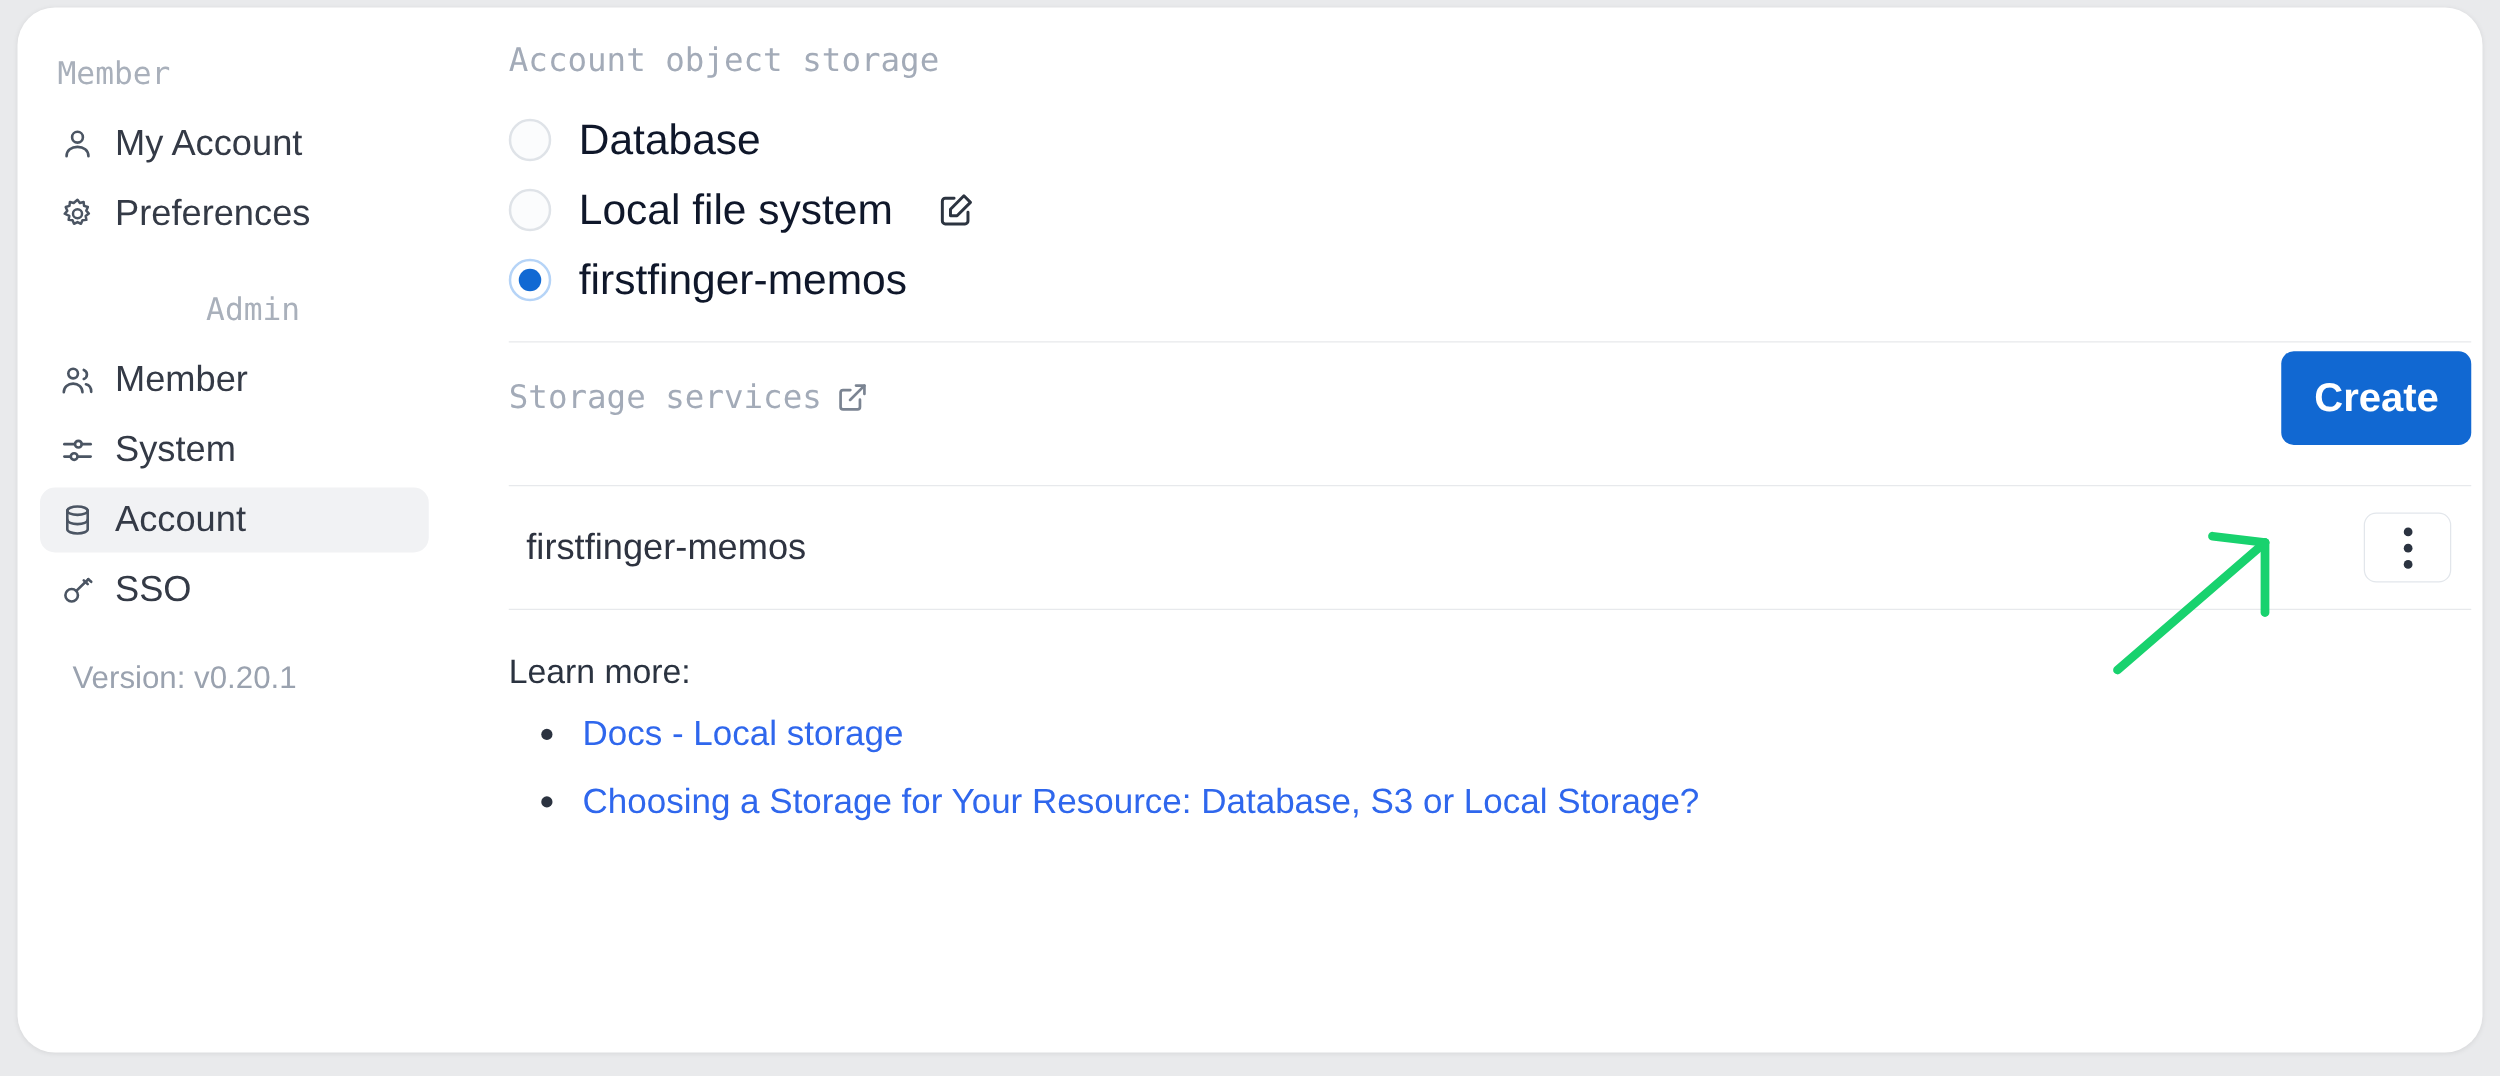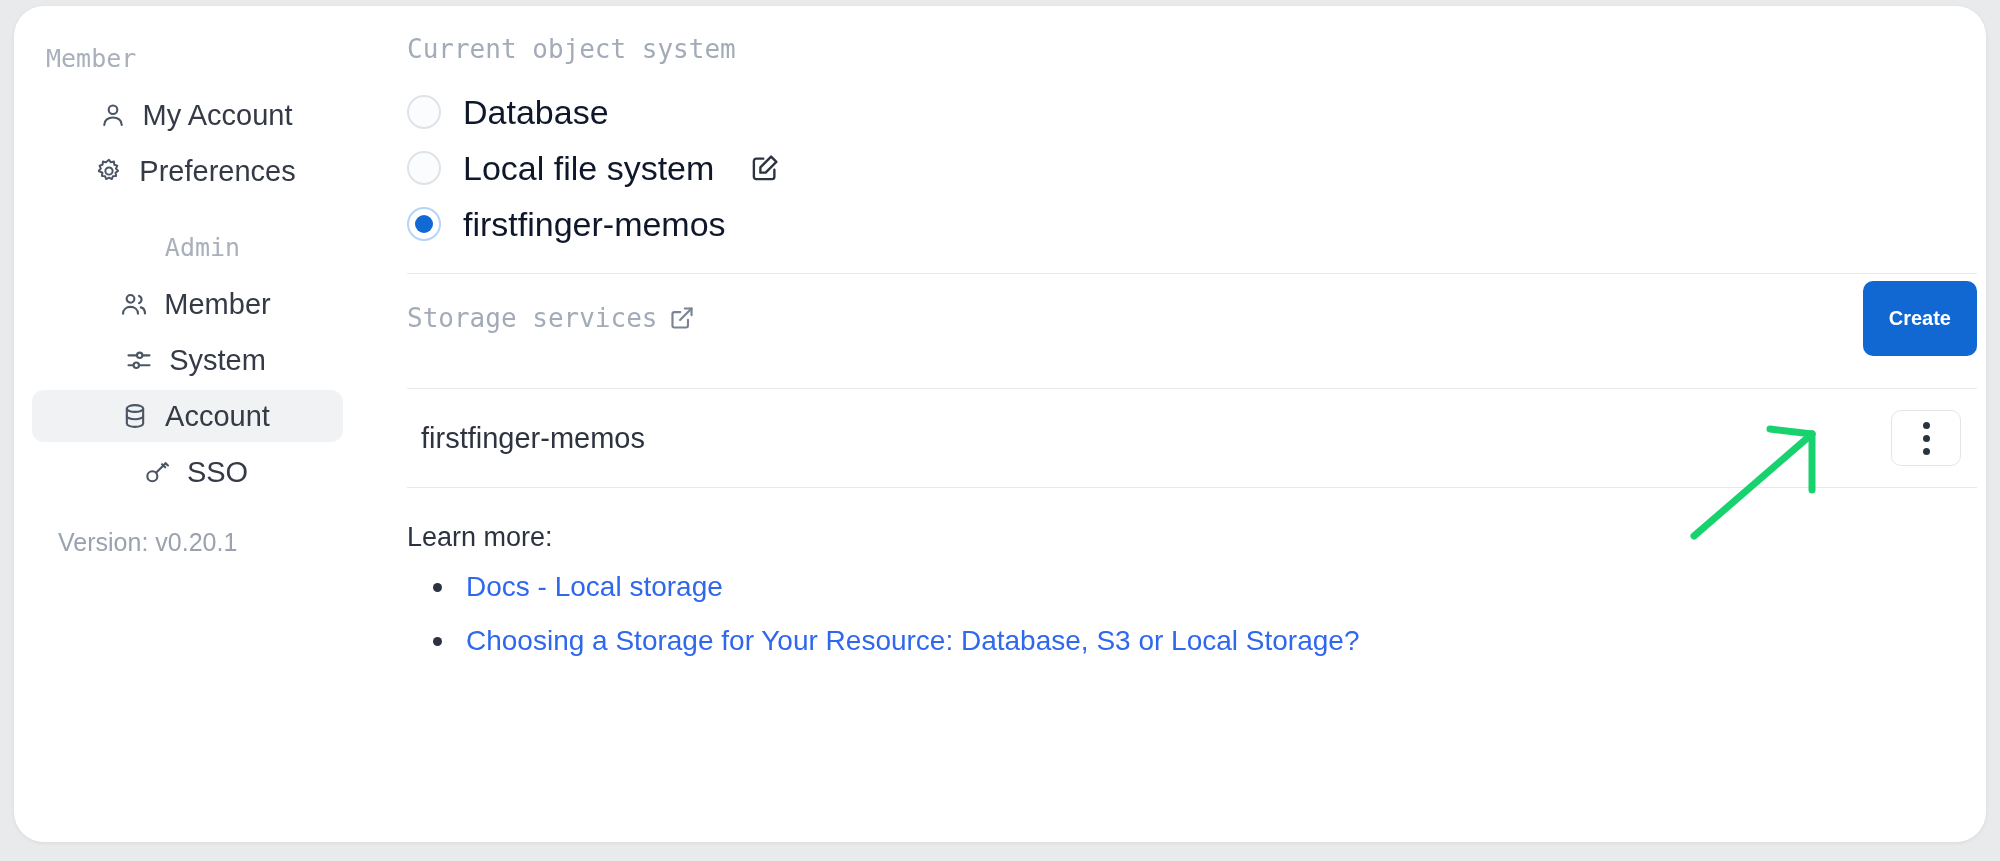--- a/index.html
+++ b/index.html
@@ -55,21 +55,20 @@
 
   .nav-item {
     display: flex;
     align-items: center;
     gap: 16px;
     height: 52px;
     margin: 0 16px 4px 18px;
     padding-left: 16px;
     border-radius: 12px;
     cursor: pointer;
-    justify-content: center;
   }
   .nav-item.active { background: #f1f2f4; }
 
   .nav-icon {
     width: 28px;
     height: 28px;
     flex: 0 0 28px;
     display: flex;
     align-items: center;
     justify-content: center;
@@ -194,21 +193,21 @@
     cursor: pointer;
   }
   .ext-link-icon svg { display: block; }
 
   #create-button {
     background: #1168d2;
     color: #ffffff;
     border: none;
     border-radius: 10px;
     font-family: "Liberation Sans", sans-serif;
-    font-size: 20px;
+    font-size: 32px;
     font-weight: bold;
     padding: 0 26px;
     height: 75px;
     cursor: pointer;
     white-space: nowrap;
   }
 
   #service-row {
     display: flex;
     align-items: center;
@@ -367,21 +366,21 @@
           </svg>
         </span>
         <span class="nav-label">SSO</span>
       </div>
 
       <div id="version">Version: v0.20.1</div>
     </nav>
 
     <section id="main">
 
-      <div id="current-storage-title" class="mono-label">Current object system</div>
+      <div id="current-storage-title" class="mono-label">Account object storage</div>
 
       <div class="radio-row">
         <span class="radio"></span>
         <span class="radio-label">Database</span>
       </div>
 
       <div class="radio-row">
         <span class="radio"></span>
         <span class="radio-label">Local file system</span>
         <span class="inline-icon-btn">

